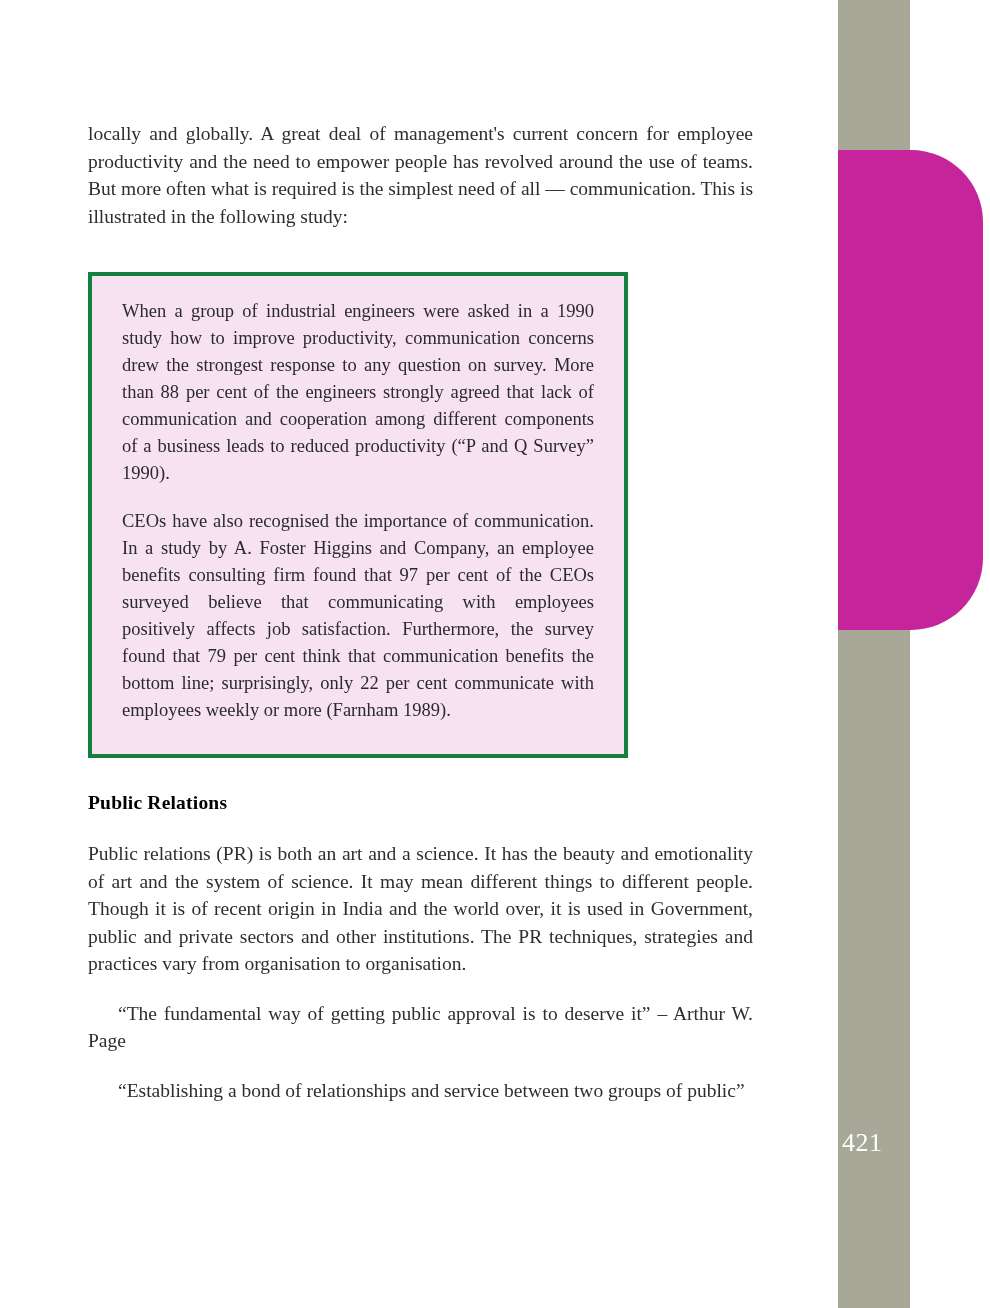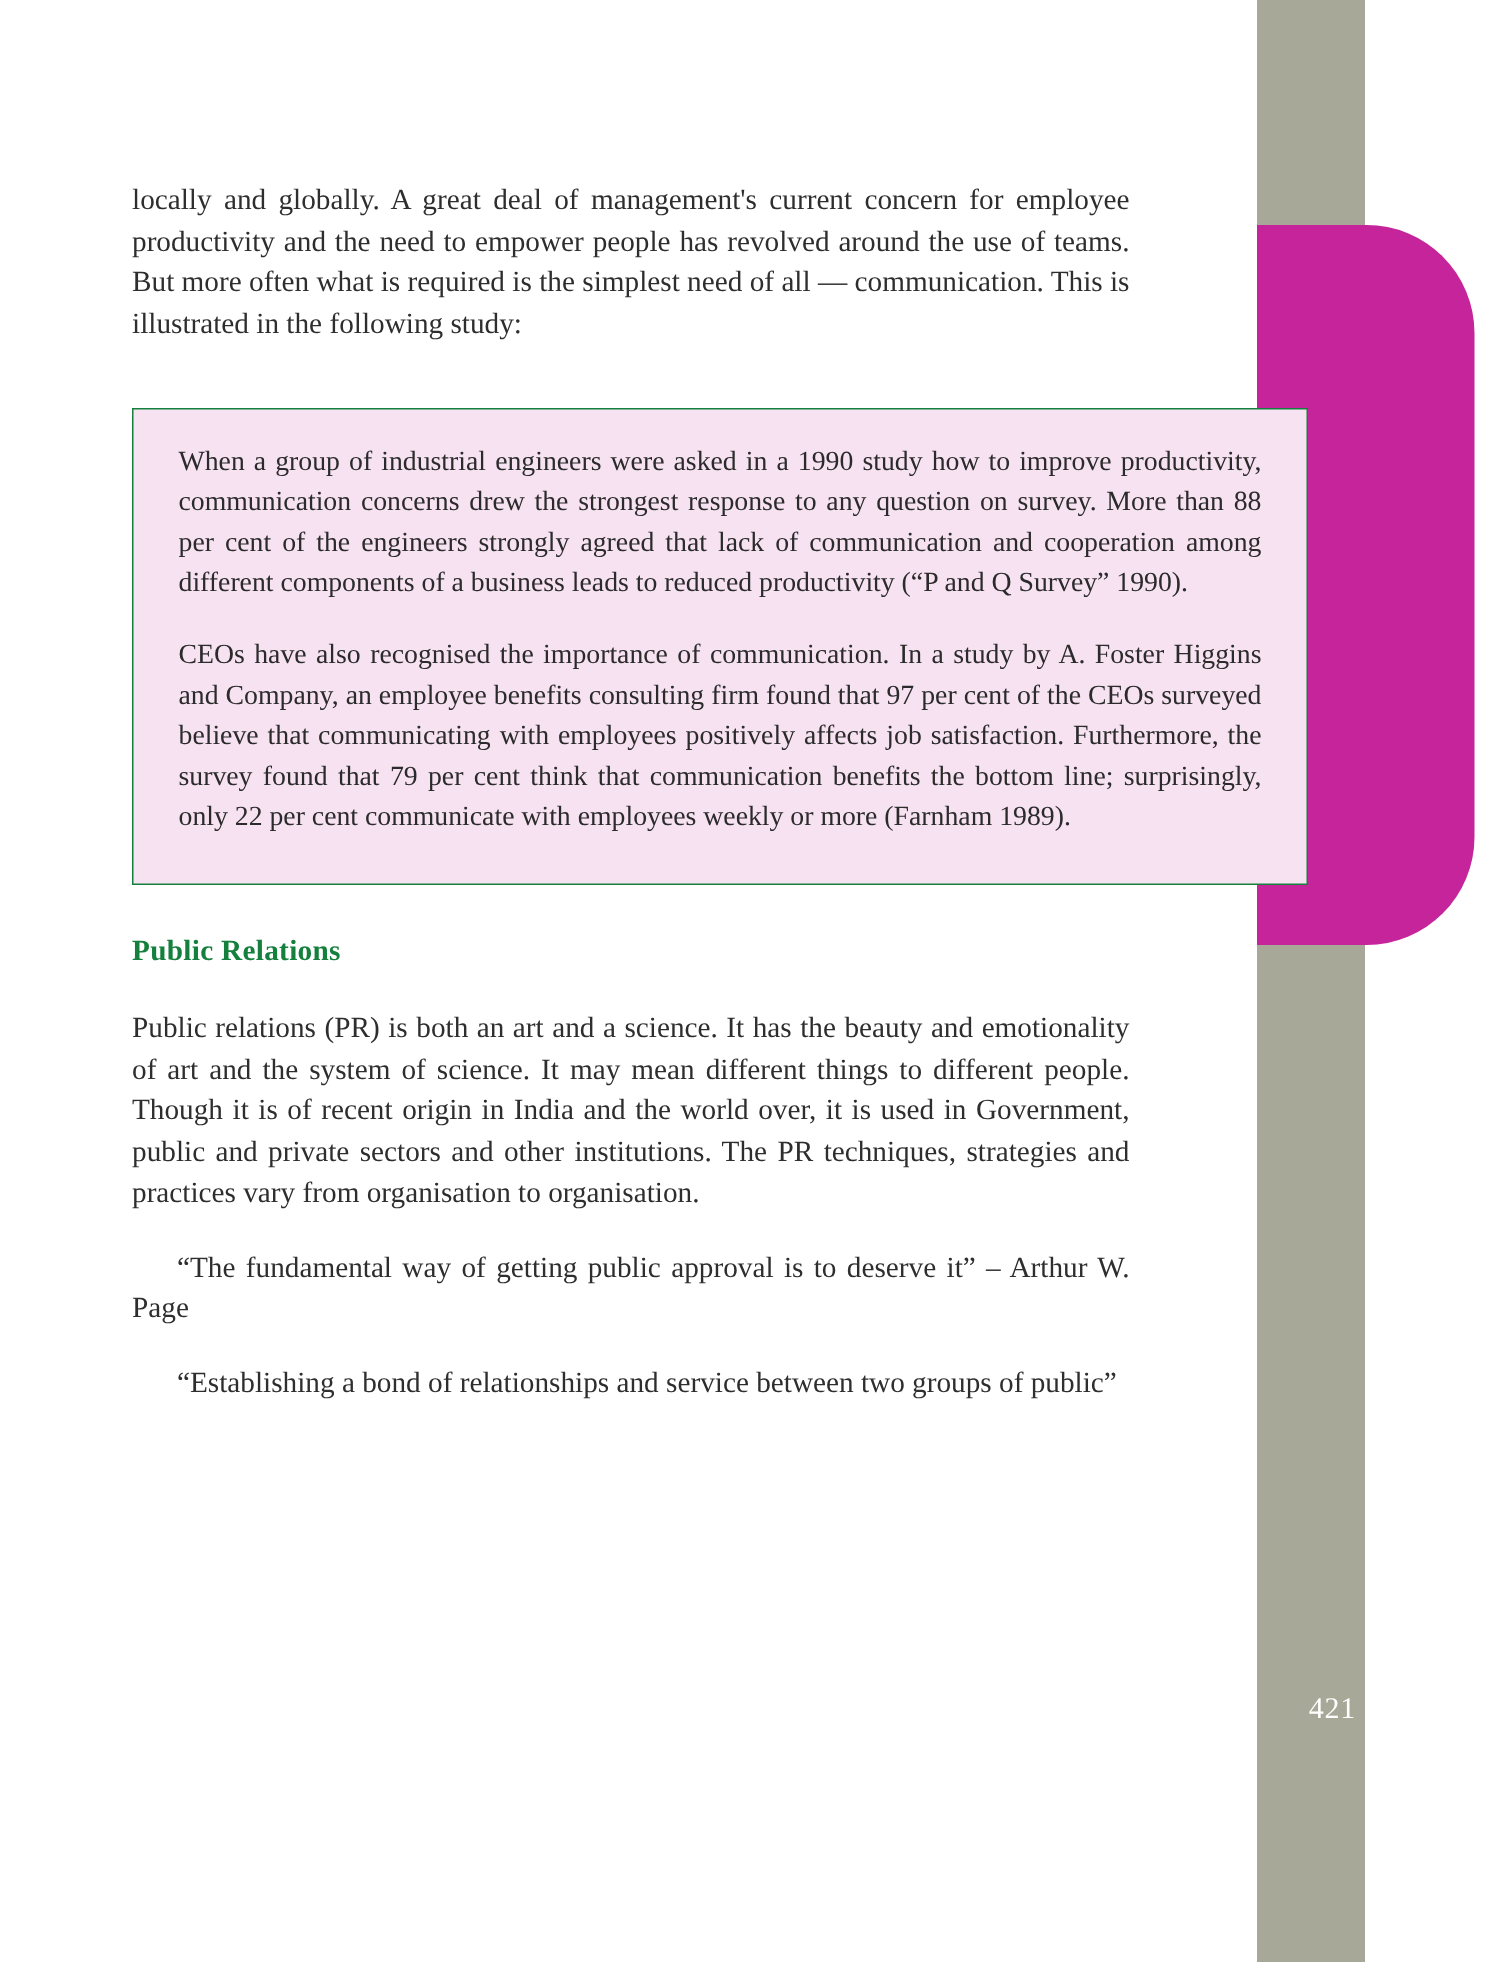--- a/index.html
+++ b/index.html
@@ -51,23 +51,23 @@
     left: 0;
     width: 30px;
     height: 480px;
     background: #c6249a;
   }
   .page-number {
     position: absolute;
     top: 1128px;
     left: 4px;
     width: 62px;
-    text-align: right;
+    text-align: left;
     font-family: "Liberation Serif", serif;
-    font-size: 20px;
+    font-size: 26px;
     color: #ffffff;
     letter-spacing: 0.5px;
   }
   .page-number-bg {
     position: absolute;
     top: 1124px;
     left: 0px;
     width: 70px;
     height: 34px;
     background: #a8a898;
@@ -88,46 +88,46 @@
     text-align: justify;
     color: #2e2e2e;
   }
   p.intro {
     text-align: justify;
   }
 
   
   .callout {
     margin-top: 42px;
-    border: 1px solid #15803d;
+    border: 4px solid #15803d;
     background: #f7e2f2;
     padding: 22px 30px 30px 30px;
     box-sizing: border-box;
-    width: 784px;
+    width: 540px;
   }
   .callout-inner {
     border: 0;
   }
   .callout p {
     font-size: 18.5px;
     line-height: 27px;
     color: #2b2b2b;
     text-align: justify;
   }
   .callout p + p {
     margin-top: 21px;
   }
 
   
   h2.section-title {
     margin: 34px 0 0 0;
     font-family: "Liberation Serif", serif;
     font-size: 19.5px;
     font-weight: bold;
-    color: #15803d;
+    color: #000000;
     letter-spacing: 0.2px;
   }
 
   .body-block {
     margin-top: 26px;
   }
   .body-block p {
     margin-bottom: 0;
   }
   .body-block p.indent {

